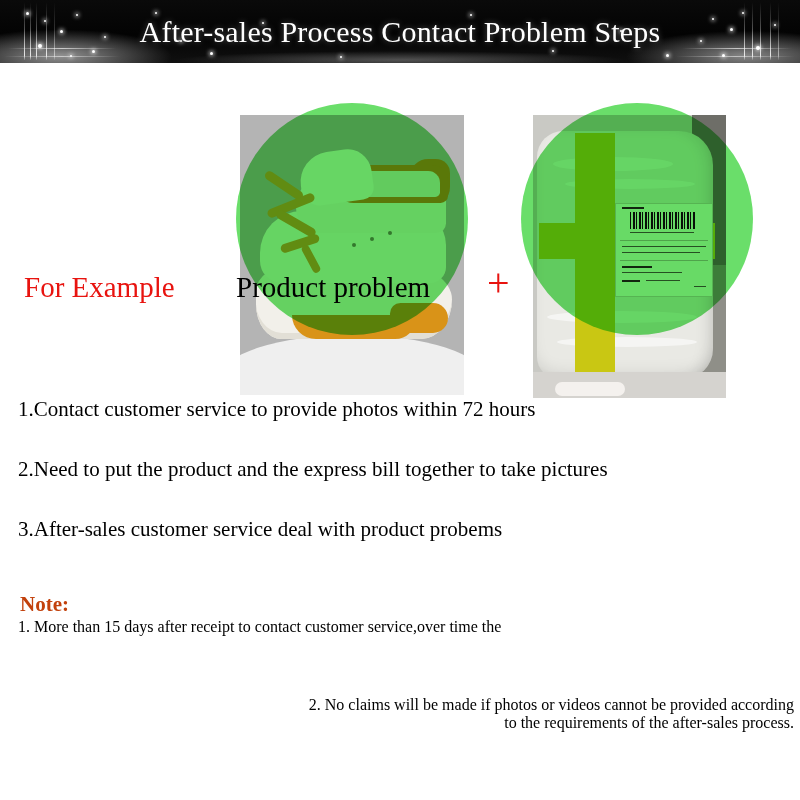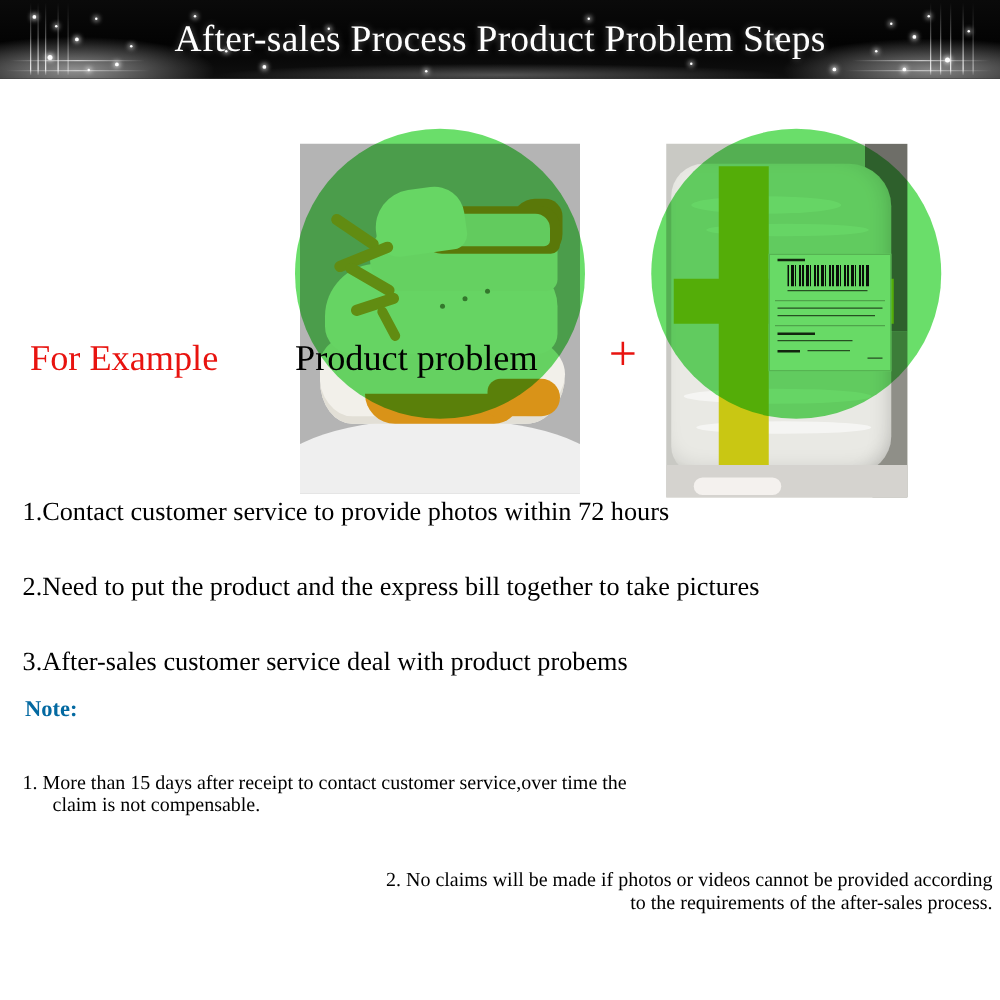--- a/index.html
+++ b/index.html
@@ -358,24 +358,24 @@
     white-space: nowrap;
   }
   .step-1 { top: 17px; }
   .step-2 { top: 77px; }
   .step-3 { top: 137px; }
 
   
   .note-title {
     position: absolute;
     left: 20px;
-    top: 557px;
-    font-size: 18px;
+    top: 592px;
+    font-size: 21px;
     font-weight: bold;
-    color: #0369a1;
+    color: #c2410c;
   }
   .note-item {
     position: absolute;
     left: 18px;
     width: 776px;
     font-size: 16px;
   }
   .note-1 { top: 618px; }
   .note-2 { top: 696px; text-align: right; }
   .note-line-2 {
@@ -427,21 +427,21 @@
   <div class="spark" style="left:155px; top:12px; width:2px; height:2px"></div>
   <div class="spark" style="left:180px; top:40px; width:2px; height:2px"></div>
   <div class="spark" style="left:210px; top:52px; width:3px; height:3px"></div>
   <div class="spark" style="left:262px; top:22px; width:2px; height:2px"></div>
   <div class="spark" style="left:340px; top:56px; width:2px; height:2px"></div>
   <div class="spark" style="left:470px; top:14px; width:2px; height:2px"></div>
   <div class="spark" style="left:552px; top:50px; width:2px; height:2px"></div>
   <div class="spark" style="left:620px; top:30px; width:2px; height:2px"></div>
   <div class="spark" style="left:666px; top:54px; width:3px; height:3px"></div>
 
-  <div class="banner-title">After-sales Process Product Problem Steps</div>
+  <div class="banner-title">After-sales Process Contact Problem Steps</div>
 </div>
 
 <div class="example-row">
 
   <div class="for-example">For Example</div>
 
   <div class="photo photo-shoe">
     <div class="shoe-floor"></div>
     <div class="shoe-art">
       <div class="shoe-sole"></div>
@@ -503,19 +503,18 @@
 <div class="steps">
   <div class="step step-1">1.Contact customer service to provide photos within 72 hours</div>
   <div class="step step-2">2.Need to put the product and the express bill together to take pictures</div>
   <div class="step step-3">3.After-sales customer service deal with product probems</div>
 </div>
 
 <div class="note-title">Note:</div>
 
 <div class="note-item note-1">
   <span>1. More than 15 days after receipt to contact customer service,over time the</span>
-  <span class="note-line-2">claim is not compensable.</span>
 </div>
 
 <div class="note-item note-2">
   <span>2. No claims will be made if photos or videos cannot be provided according</span>
   <span class="note-line-2">to the requirements of the after-sales process.</span>
 </div>
 
 </body></html>

